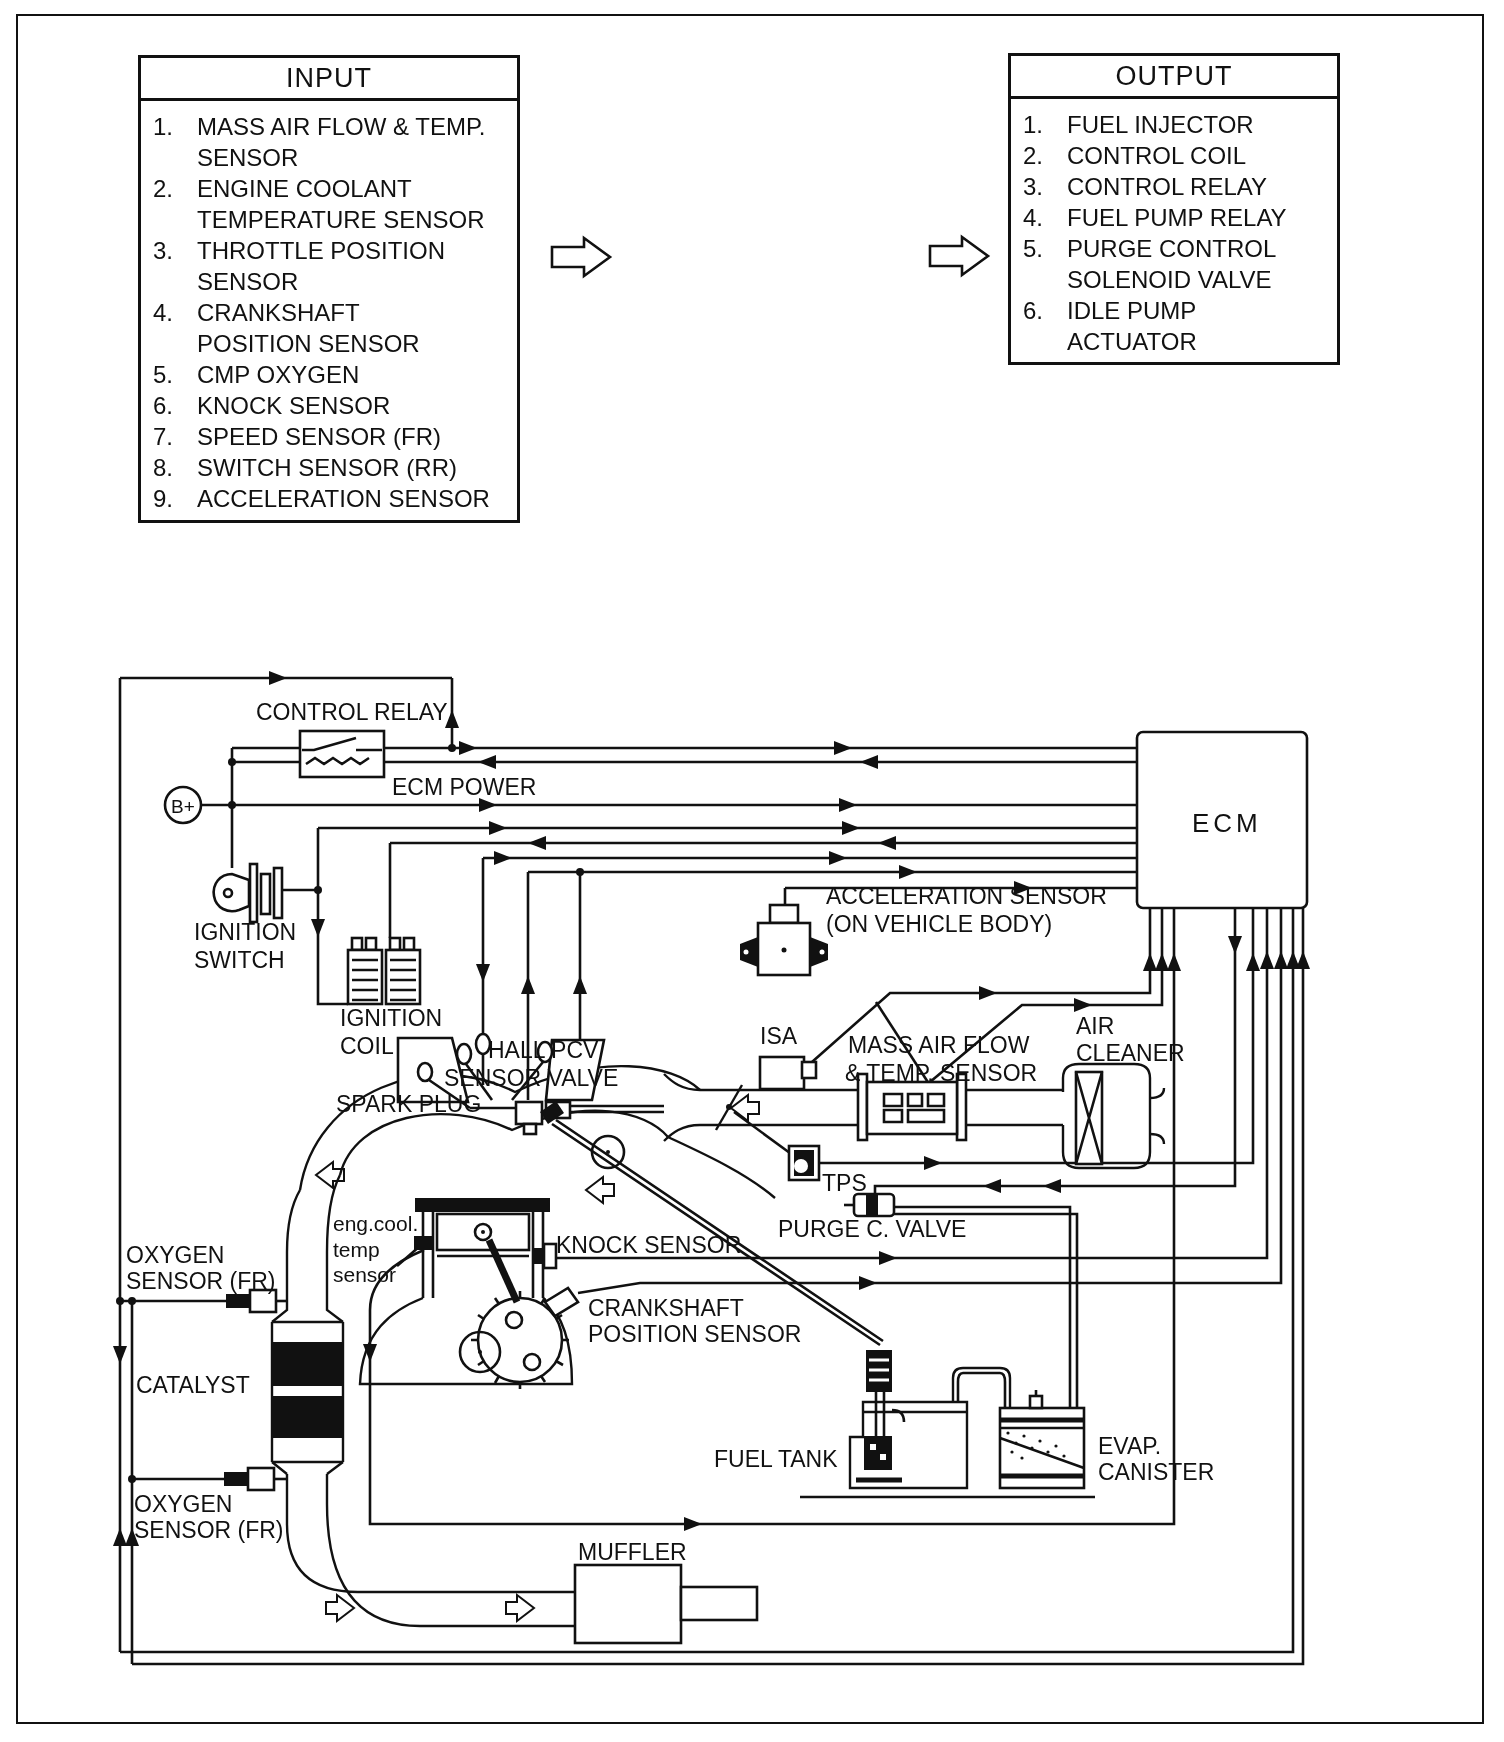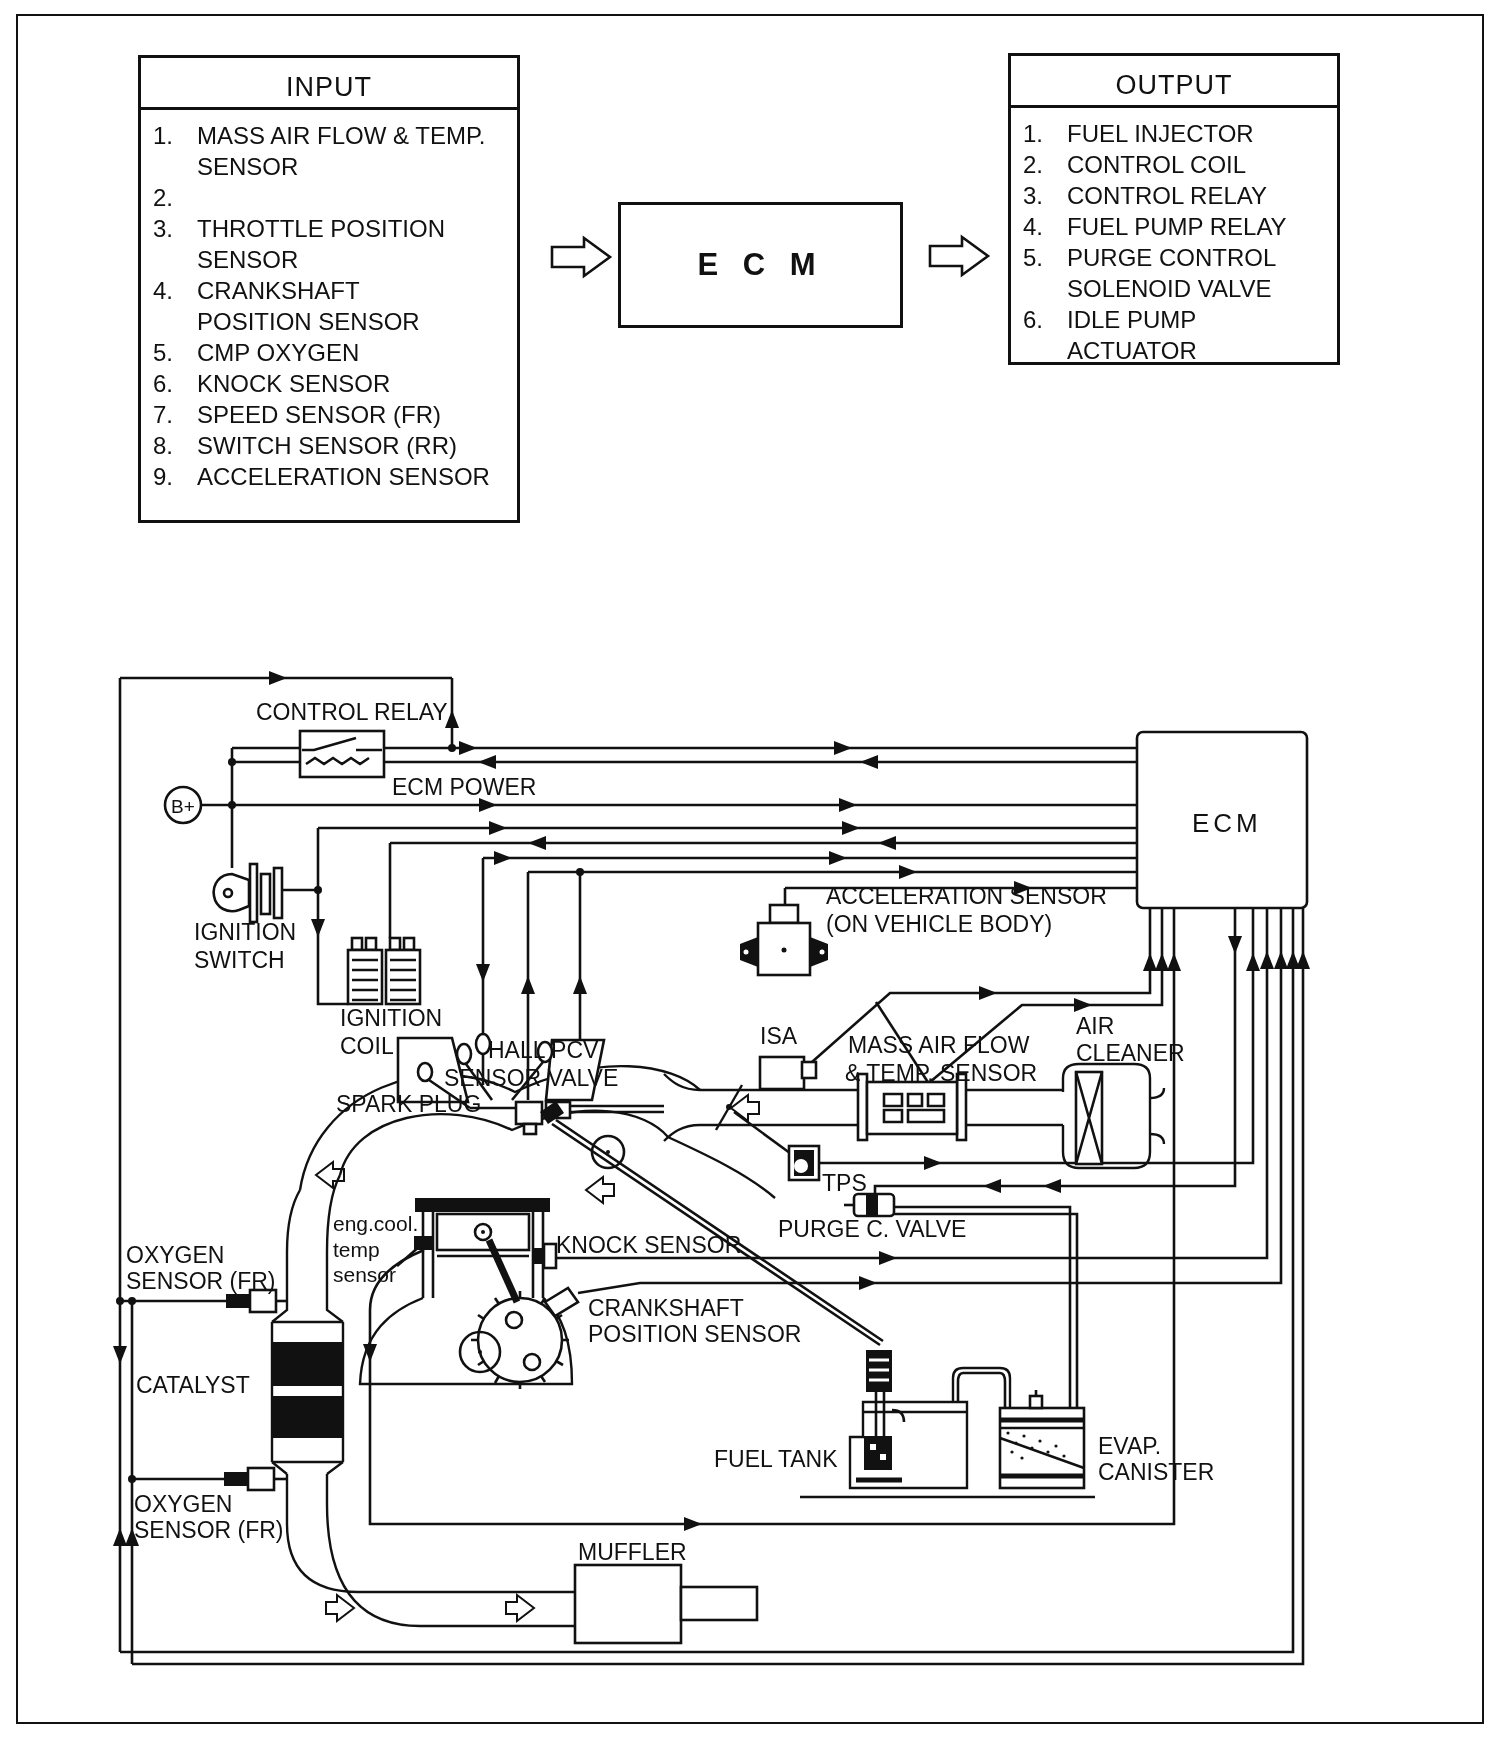--- a/index.html
+++ b/index.html
@@ -1,20 +1,20 @@
 <!DOCTYPE html>
 <html><head>
 <meta charset="utf-8">
 <style>
   html,body{margin:0;padding:0;background:#fff;}
   .page{position:relative;width:1504px;height:1742px;background:#fff;overflow:hidden;
         font-family:"Liberation Sans",sans-serif;color:#111;}
   .frame{position:absolute;left:16px;top:14px;width:1468px;height:1710px;border:2px solid #111;box-sizing:border-box;}
   .panel{position:absolute;border:3px solid #111;background:#fff;box-sizing:border-box;}
-  .panel-header{border-bottom:3px solid #111;text-align:center;font-size:27px;letter-spacing:1px;padding:14px 0 4px;}
+  .panel-header{border-bottom:3px solid #111;text-align:center;font-size:27px;letter-spacing:1px;padding:5px 0 4px;}
   .panel-list{padding:10px 6px 0 12px;}
   .li{display:flex;font-size:24px;line-height:31px;}
   .li .num{width:44px;flex:none;}
   .li .txt{white-space:pre-line;}
   .ecm-box{position:absolute;left:618px;top:202px;width:285px;height:126px;border:3px solid #111;
            display:flex;align-items:center;justify-content:center;font-size:31px;font-weight:bold;
            letter-spacing:8px;background:#fff;box-sizing:border-box;}
   svg{position:absolute;left:0;top:0;}
   .w{stroke:#111;stroke-width:2.6;fill:none;}
   .w2{stroke:#111;stroke-width:2.4;fill:none;}
@@ -351,20 +351,22 @@
   <div class="panel" style="left:138px;top:55px;width:382px;height:468px;">
     <div class="panel-header">INPUT</div>
     <div class="panel-list">
       <div class="li">
           <span class="num">1.</span>
           <span class="txt">MASS AIR FLOW &amp; TEMP.
 SENSOR</span>
         </div>
       <div class="li">
           <span class="num">2.</span>
+          <span class="txt">ENGINE COOLANT
+TEMPERATURE SENSOR</span>
         </div>
       <div class="li">
           <span class="num">3.</span>
           <span class="txt">THROTTLE POSITION
 SENSOR</span>
         </div>
       <div class="li">
           <span class="num">4.</span>
           <span class="txt">CRANKSHAFT
 POSITION SENSOR</span>
@@ -385,23 +387,20 @@
           <span class="num">8.</span>
           <span class="txt">SWITCH SENSOR (RR)</span>
         </div>
       <div class="li">
           <span class="num">9.</span>
           <span class="txt">ACCELERATION SENSOR</span>
         </div>
     </div>
   </div>
 
-  <div class="ecm-box">
-    <span>E C M</span>
-  </div>
 
   <div class="panel" style="left:1008px;top:53px;width:332px;height:312px;">
     <div class="panel-header">OUTPUT</div>
     <div class="panel-list">
       <div class="li">
           <span class="num">1.</span>
           <span class="txt">FUEL INJECTOR</span>
         </div>
       <div class="li">
           <span class="num">2.</span>

